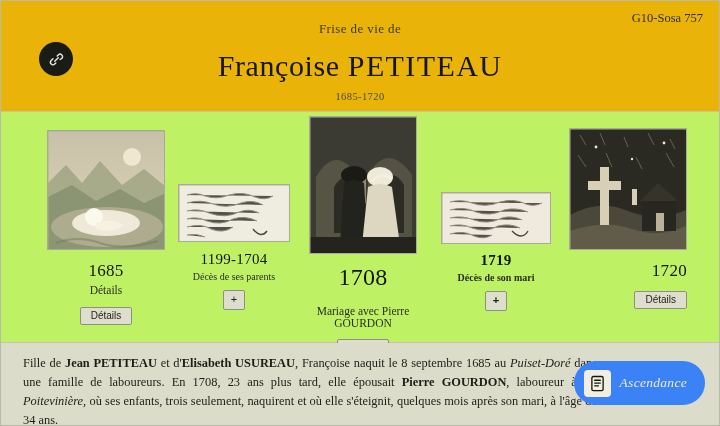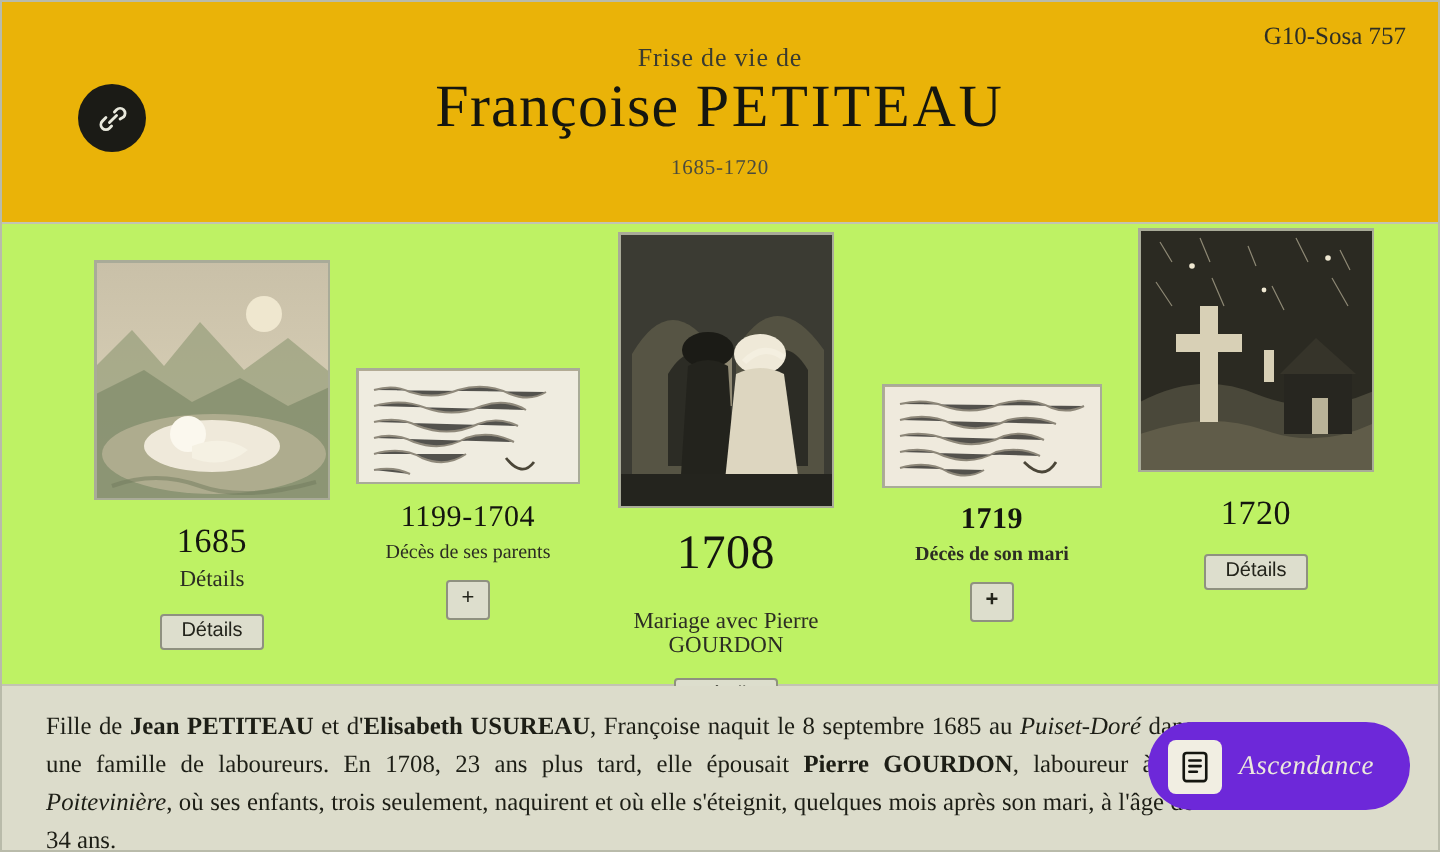--- a/index.html
+++ b/index.html
@@ -43,21 +43,21 @@
   .link-badge svg { display: block; }
   .kicker {
     font-size: 13px;
     letter-spacing: .4px;
     color: #3a3b30;
   }
   .title {
     font-size: 30px;
     letter-spacing: .6px;
     color: #15160f;
-    margin-top: 0;
+    margin-top: 12px;
     font-weight: normal;
   }
   .title .first { font-weight: normal; }
   .title .last { font-weight: normal; letter-spacing: 1.4px; }
   .dates {
     font-size: 10.5px;
     color: #4a4b3e;
     margin-top: 8px;
     letter-spacing: .4px;
   }
@@ -127,21 +127,21 @@
   #ev-1708 .ev-year { font-size: 24px; margin-top: 10px; }
   #ev-1708 .ev-label { font-size: 11.5px; margin-top: 14px; }
   #ev-1708 .btn-wrap { margin-top: 8px; }
 
   #ev-1719 { left: 436px; top: 80px; width: 118px; font-weight: bold; }
   #ev-1719 .thumb { width: 110px; height: 52px; margin: 0 auto; }
   #ev-1719 .ev-year { font-size: 15px; margin-top: 8px; }
   #ev-1719 .ev-label { font-size: 10px; margin-top: 3px; }
   #ev-1719 .btn-wrap { margin-top: 7px; }
 
-  #ev-1720 { left: 568px; top: 2px; width: 118px; }
+  #ev-1720 { left: 568px; top: 16px; width: 118px; text-align: right; }
   #ev-1720 .thumb { width: 118px; height: 122px; }
   #ev-1720 .ev-year { font-size: 17px; margin-top: 11px; }
   #ev-1720 .ev-label { font-size: 11.5px; margin-top: 3px; }
   #ev-1720 .btn-wrap { margin-top: 8px; }
 
   
   .narrative {
     position: relative;
     height: 82px;
     background: #dcdccb;
@@ -153,21 +153,21 @@
     color: #1d1e16;
     text-align: justify;
   }
   .narrative b { font-weight: bold; }
   .narrative i { font-style: italic; }
 
   .ascendance {
     position: absolute;
     right: 14px; top: 18px;
     height: 44px;
-    background: #6d28d9;
+    background: #3b82f6;
     color: #ece9dd;
     border-radius: 22px;
     display: flex;
     align-items: center;
     gap: 9px;
     padding: 0 18px 0 10px;
   }
   .asc-icon {
     width: 27px; height: 27px;
     background: #f1eee2;

